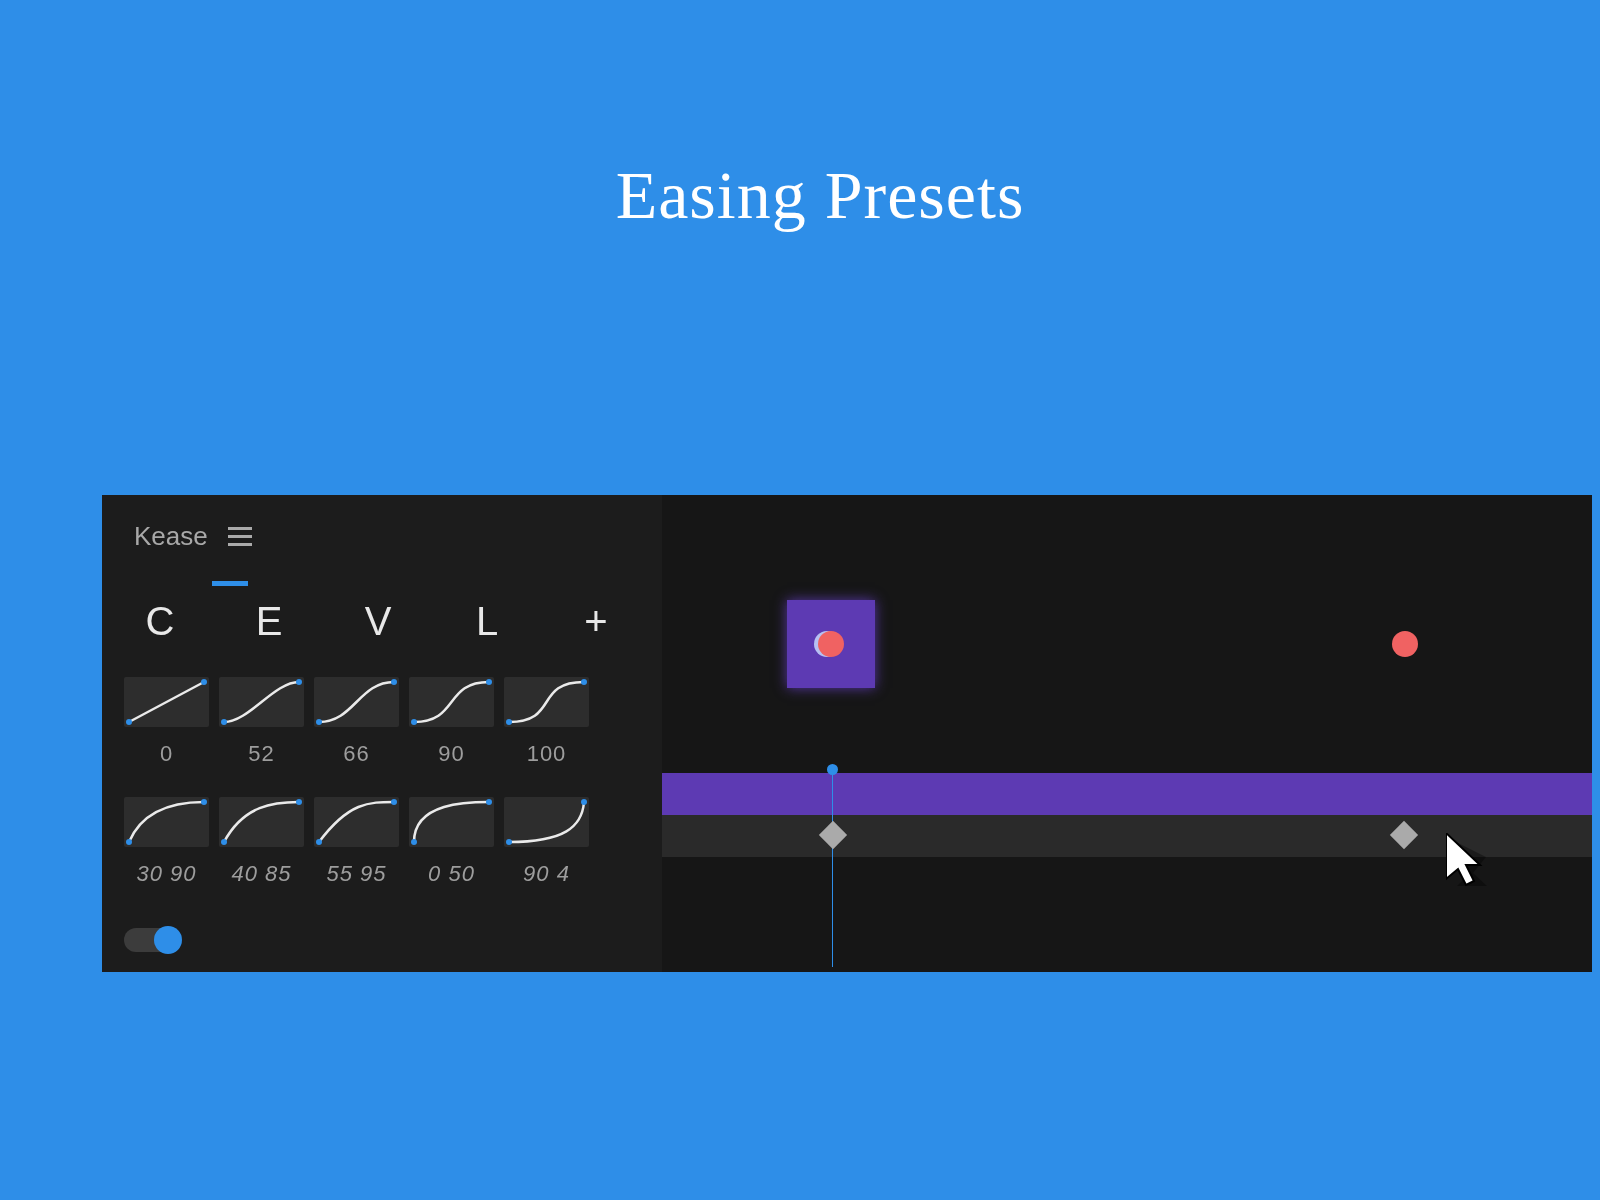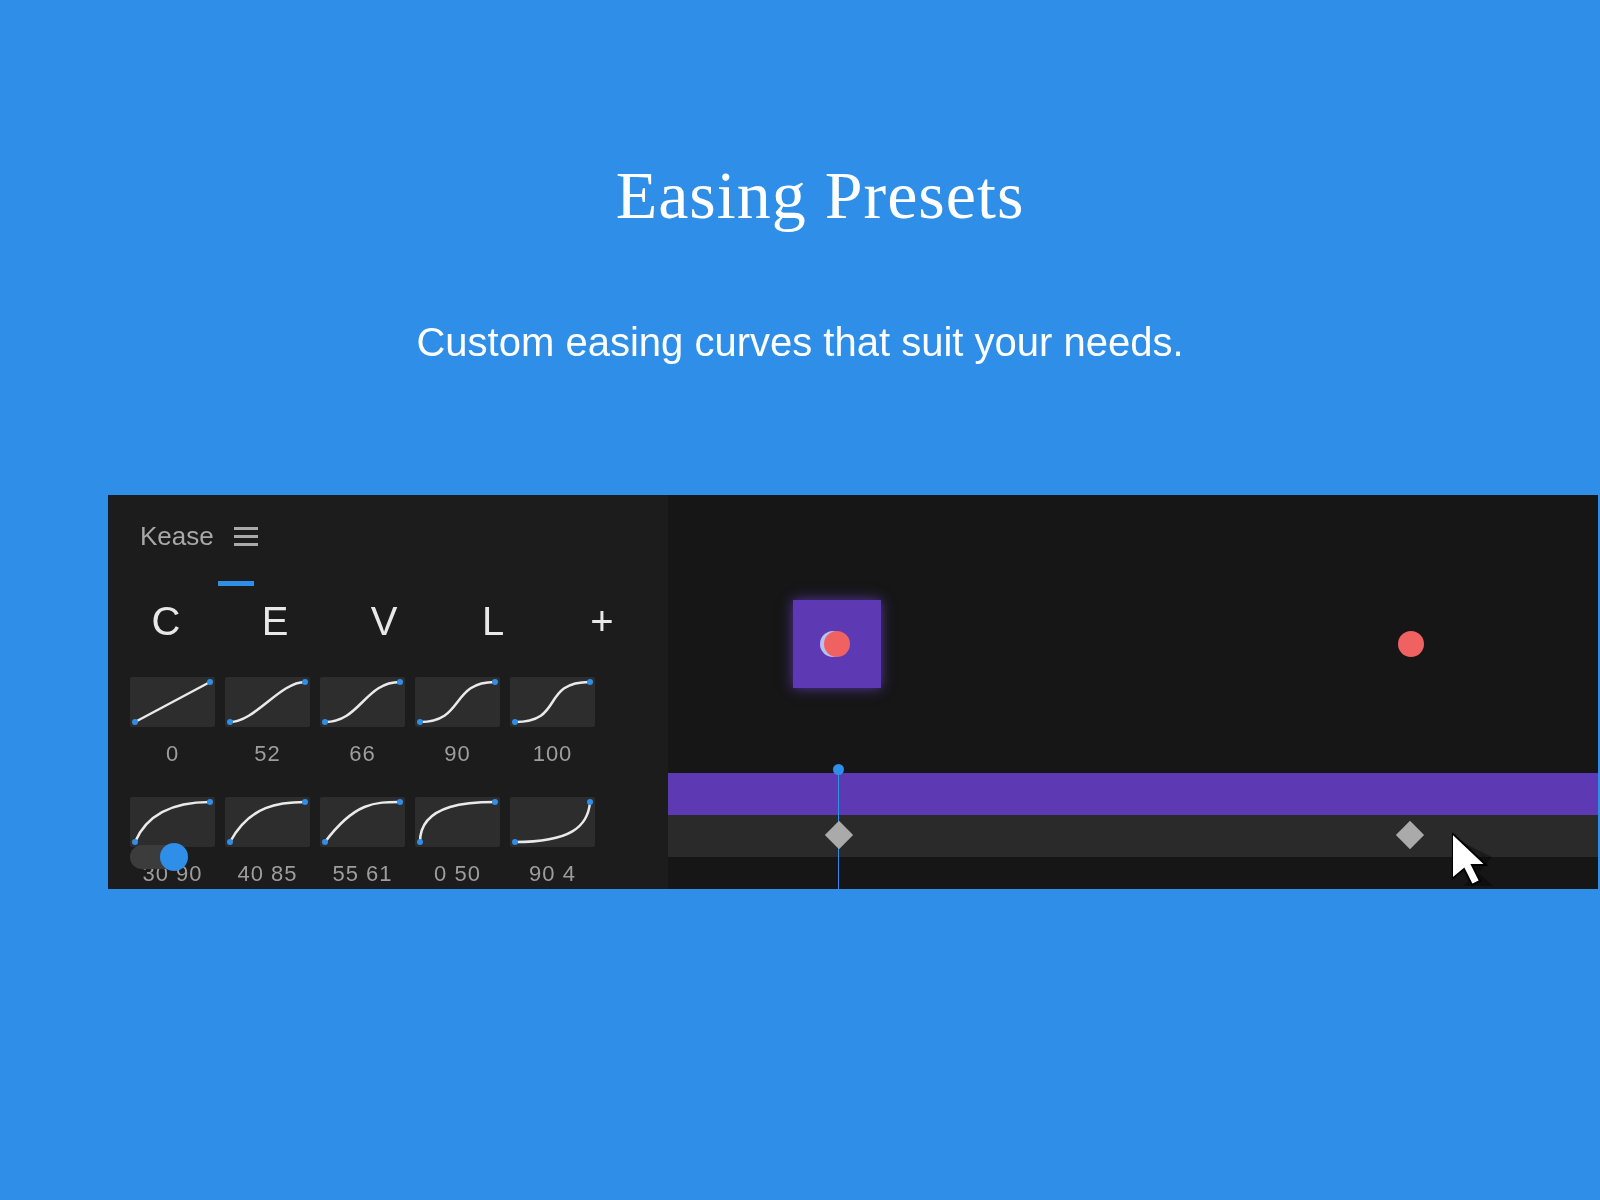--- a/index.html
+++ b/index.html
@@ -31,24 +31,24 @@
     width: 100%;
     text-align: center;
     color: #fff;
     font-size: 40px;
     line-height: 1.35;
     font-weight: 300;
   }
 
   .panel {
     position: absolute;
-    left: 108px;
+    left: 102px;
     top: 495px;
     width: 1490px;
-    height: 394px;
+    height: 477px;
     background: #7dd3fc;
   }
 
   
   .sidebar {
     position: absolute;
     left: 0; top: 0;
     width: 560px; height: 100%;
     background: #1c1c1c;
   }
@@ -96,21 +96,21 @@
     text-align: center;
   }
 
   .preset-row {
     position: absolute;
     left: 22px;
     display: flex;
     gap: 10px;
   }
   .preset-row.row1 { top: 182px; }
-  .preset-row.row2 { top: 302px; }
+  .preset-row.row2 { top: 302px; font-style: italic; }
 
   .preset-cell {
     width: 85px;
     text-align: center;
   }
   .thumb {
     width: 85px;
     height: 50px;
     background: #2d2d2d;
     border-radius: 2px;
@@ -208,21 +208,21 @@
     left: 784px; top: 338px;
   }
   .cursor svg { display: block; }
 
 </style>
 </head>
 <body>
 
 <div class="page-title">Easing Presets</div>
 <div class="page-subtitle">
-  <span>Custom easing curves that suit your needs.</span><br>
+  <br>
 </div>
 
 <div class="panel">
 
   <div class="sidebar">
     <div class="side-header">
       <span>Kease</span>
       <span class="hamburger">
           <span></span>
           <span></span>
@@ -313,21 +313,21 @@
           <div class="preset-label">40 85</div>
         </div>
         <div class="preset-cell">
           <div class="thumb">
             <svg viewBox="0 0 85 50">
               <path d="M5,45 C35,5 55,5 80,5" stroke="#eaeaea" stroke-width="2.5" fill="none"></path>
               <circle cx="5" cy="45" r="3" fill="#2e8ee8"></circle>
               <circle cx="80" cy="5" r="3" fill="#2e8ee8"></circle>
             </svg>
           </div>
-          <div class="preset-label">55 61</div>
+          <div class="preset-label">55 95</div>
         </div>
         <div class="preset-cell">
           <div class="thumb">
             <svg viewBox="0 0 85 50">
               <path d="M5,45 C5,5 60,5 80,5" stroke="#eaeaea" stroke-width="2.5" fill="none"></path>
               <circle cx="5" cy="45" r="3" fill="#2e8ee8"></circle>
               <circle cx="80" cy="5" r="3" fill="#2e8ee8"></circle>
             </svg>
           </div>
           <div class="preset-label">0 50</div>

